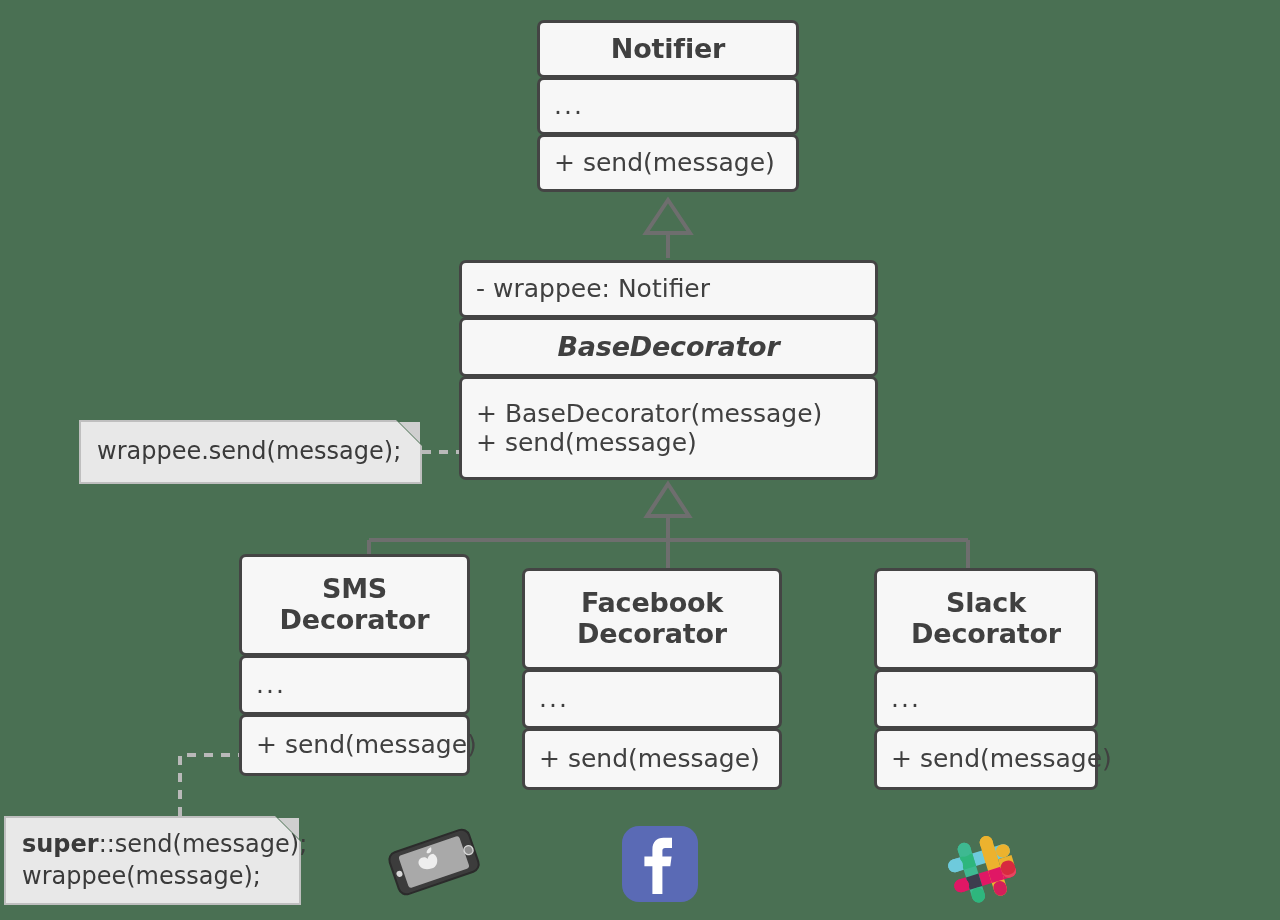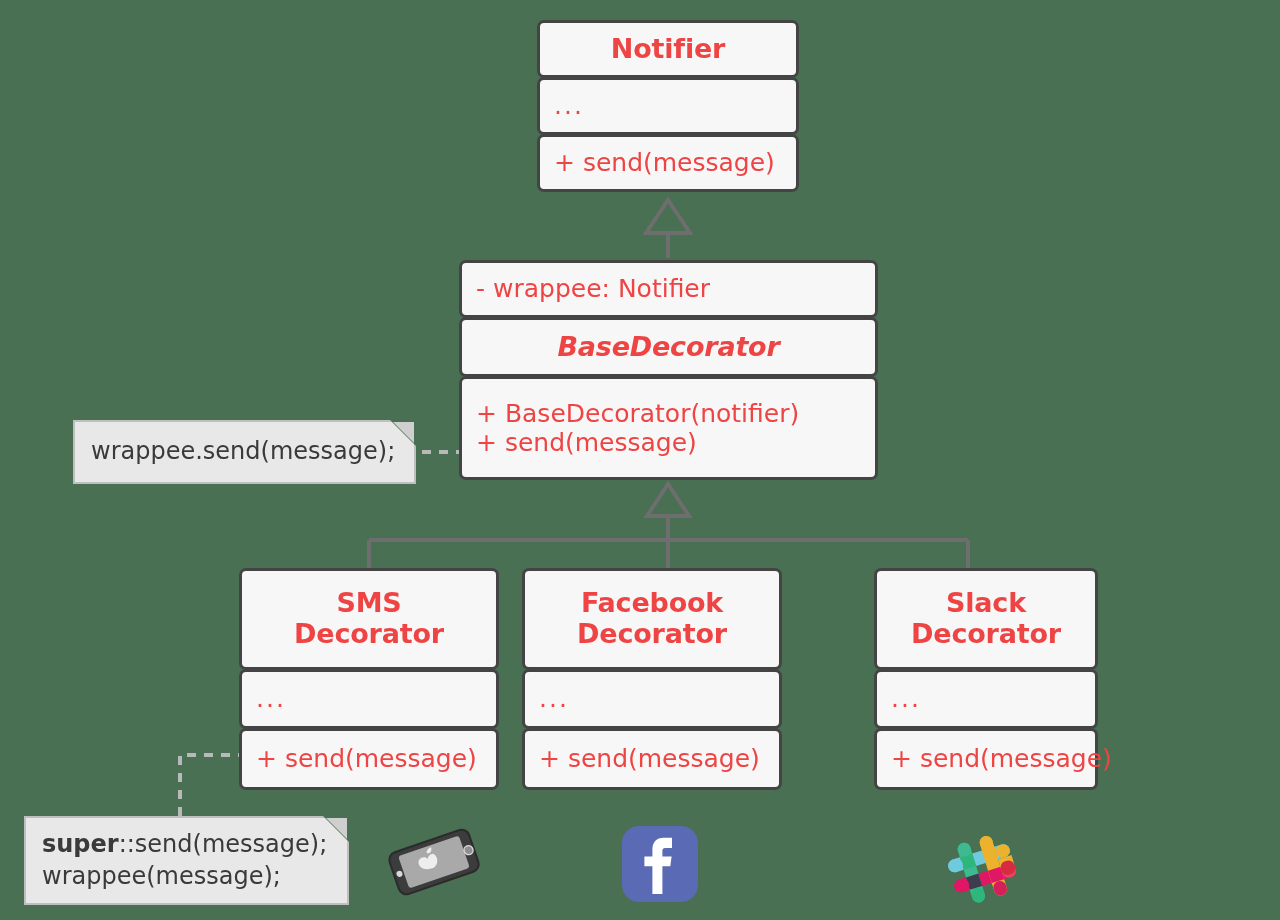--- a/index.html
+++ b/index.html
@@ -38,21 +38,21 @@
     box-sizing: border-box;
   }
   .uml-section {
     background: #f7f7f7;
     border: 3px solid #444444;
     border-radius: 7px;
     box-sizing: border-box;
     display: flex;
     flex-direction: column;
     justify-content: center;
-    color: #ef4444;
+    color: #404040;
     margin-bottom: -1px;
   }
   .uml-section.title {
     align-items: center;
     justify-content: center;
     font-weight: bold;
     font-size: 27px;
     line-height: 1.14;
     text-align: center;
     letter-spacing: -0.2px;
@@ -154,26 +154,26 @@
   </div>
 
   <div class="uml-class" style="left:459px; top:260px; width:419px;">
     <div class="uml-section body" style="height:58px;">
       <div class="row">- wrappee: Notifier</div>
     </div>
     <div class="uml-section title abstract" style="height:60px;">
       <span>BaseDecorator</span>
     </div>
     <div class="uml-section body" style="height:104px;">
-      <div class="row">+ BaseDecorator(notifier)</div>
-      <div class="row">+ send(message)</div>
-    </div>
-  </div>
-
-  <div class="uml-class" style="left:239px; top:568px; width:260px;">
+      <div class="row">+ BaseDecorator(message)</div>
+      <div class="row">+ send(message)</div>
+    </div>
+  </div>
+
+  <div class="uml-class" style="left:239px; top:554px; width:231px;">
     <div class="uml-section title" style="height:102px;">
       <div>SMS</div>
       <div>Decorator</div>
     </div>
     <div class="uml-section body" style="height:60px;">
       <div class="row ellipsis">...</div>
     </div>
     <div class="uml-section body" style="height:62px;">
       <div class="row">+ send(message)</div>
     </div>
@@ -198,29 +198,29 @@
       <div>Decorator</div>
     </div>
     <div class="uml-section body" style="height:60px;">
       <div class="row ellipsis">...</div>
     </div>
     <div class="uml-section body" style="height:62px;">
       <div class="row">+ send(message)</div>
     </div>
   </div>
 
-  <div class="uml-note" style="left:73px; top:420px; width:343px; height:64px;">
+  <div class="uml-note" style="left:79px; top:420px; width:343px; height:64px;">
     <span class="fold">
       <span class="tri-bg"></span>
         <span class="tri-fold"></span>
     </span>
     <div class="nline">wrappee.send(message);</div>
   </div>
 
-  <div class="uml-note" style="left:24px; top:816px; width:325px; height:89px;">
+  <div class="uml-note" style="left:4px; top:816px; width:297px; height:89px;">
     <span class="fold">
       <span class="tri-bg"></span>
         <span class="tri-fold"></span>
     </span>
     <div class="nline">
       <b>super</b><span>::send(message);</span>
     </div>
     <div class="nline">wrappee(message);</div>
   </div>
 

